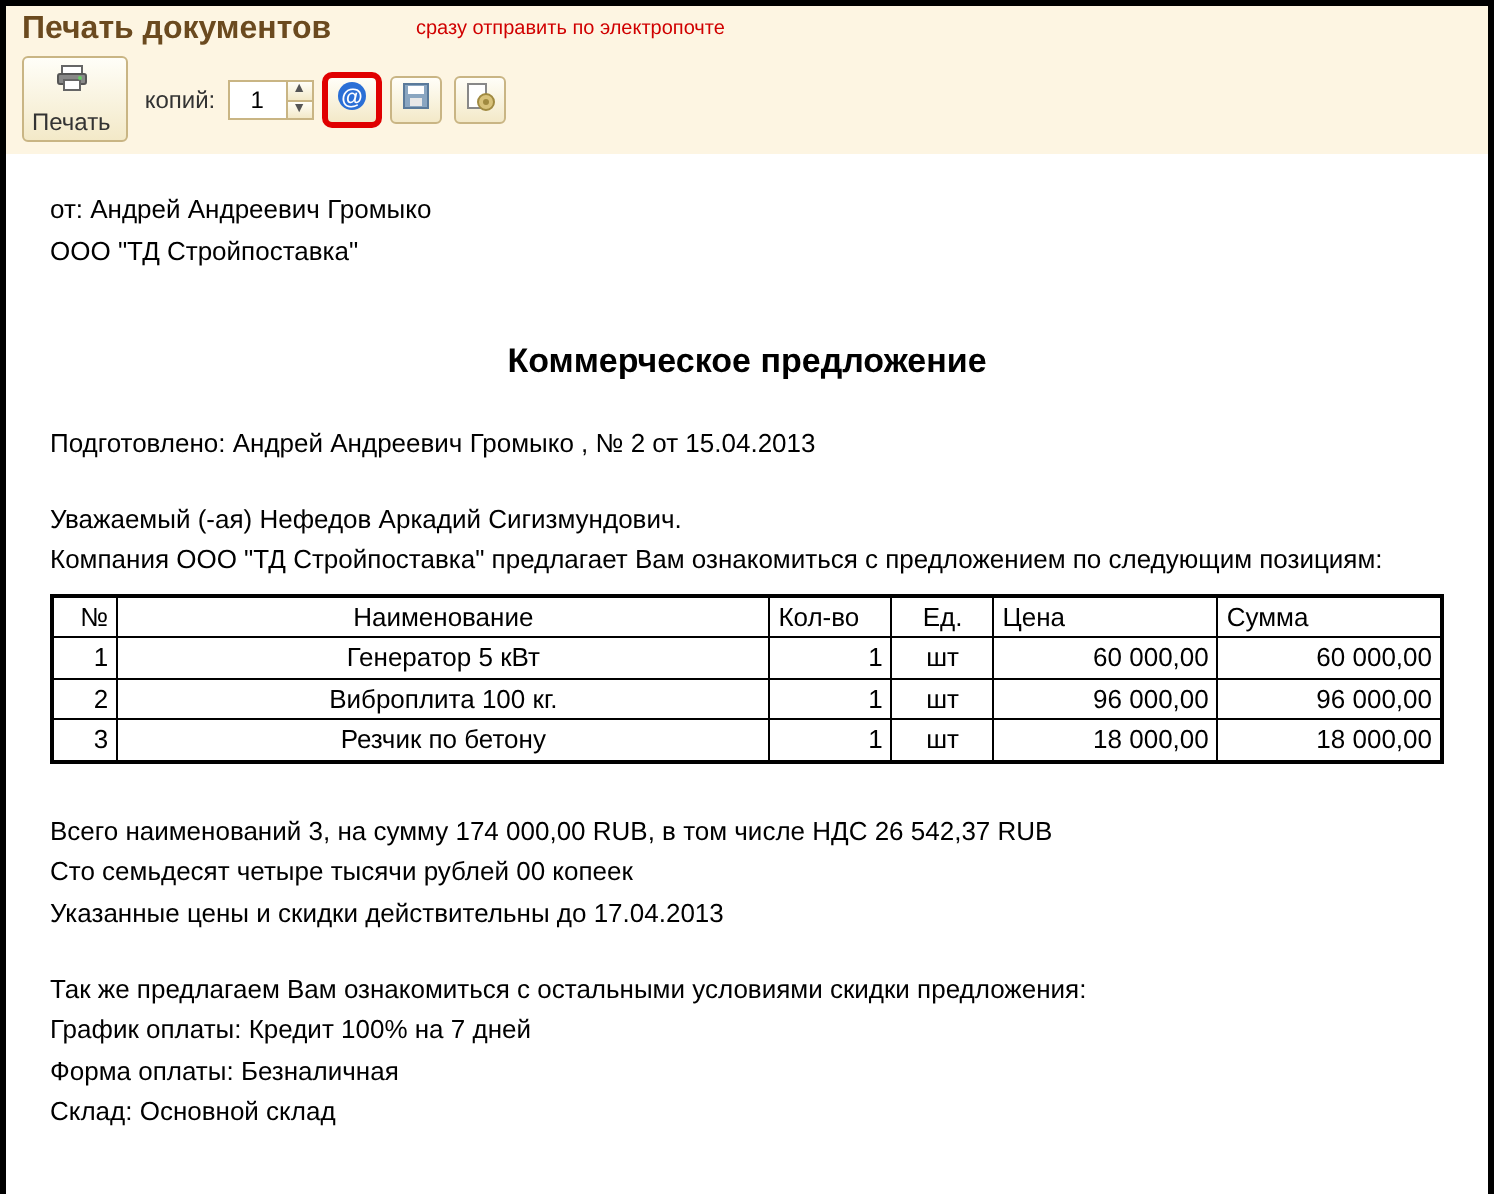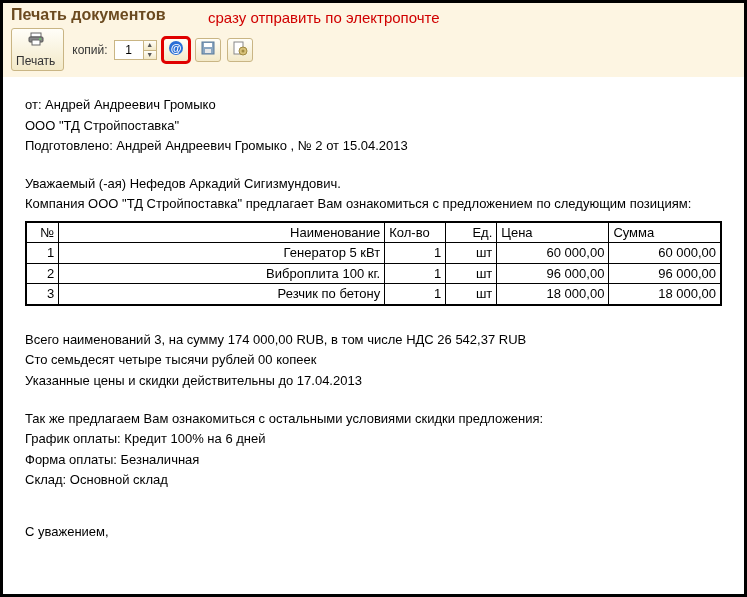--- a/index.html
+++ b/index.html
@@ -15,21 +15,21 @@
     height: 597px;
     border: 3px solid #000;
     background: #fff;
     position: relative;
   }
   .annotation {
     position: absolute;
     top: 6px;
     left: 205px;
     color: #d00000;
-    font-size: 15px;
+    font-size: 10px;
   }
   .titlebar {
     background: #fdf5e2;
     padding: 3px 21px 0 8px;
     font-size: 16px;
     font-weight: bold;
     color: #6b4a1f;
   }
   .toolbar {
     background: #fdf5e2;
@@ -127,21 +127,21 @@
   .gap { height: 14px; }
   table.items {
     border-collapse: collapse;
     width: 100%;
     margin: 8px 0;
     font-size: 13px;
   }
   table.items th, table.items td {
     border: 1px solid #000;
     padding: 1px 4px;
-    text-align: right;
+    text-align: center;
     height: 18px;
   }
   table.items th { font-weight: normal; }
   table.items .col-n { width: 32px; text-align: right; }
   table.items .col-name { width: 320px; }
   table.items .col-qty { width: 60px; text-align: right; }
   table.items .col-unit { width: 50px; margin-left: 48px; }
   table.items .col-price { width: 110px; text-align: right; }
   table.items .col-sum { width: 110px; text-align: right; }
   table.items thead tr { border-top: 2px solid #000; }
@@ -209,20 +209,21 @@
       </span>
     </div>
 
   </div>
 
   <div class="document">
 
     <div class="doc-p">от: Андрей Андреевич Громыко</div>
     <div class="doc-p">ООО "ТД Стройпоставка"</div>
 
+    <div class="doc-title">Коммерческое предложение</div>
 
     <div class="doc-p">Подготовлено: Андрей Андреевич Громыко , № 2 от 15.04.2013</div>
     <div class="gap"></div>
     <div class="doc-p">Уважаемый (-ая) Нефедов Аркадий Сигизмундович.</div>
     <div class="doc-p">Компания ООО "ТД Стройпоставка" предлагает Вам ознакомиться с предложением по следующим позициям:</div>
 
     <table class="items">
       <thead>
         <tr>
           <th class="col-n">№</th>
@@ -260,21 +261,21 @@
         </tr>
       </tbody>
     </table>
 
     <div class="gap"></div>
     <div class="doc-p">Всего наименований 3, на сумму 174 000,00 RUB, в том числе НДС 26 542,37 RUB</div>
     <div class="doc-p">Сто семьдесят четыре тысячи рублей 00 копеек</div>
     <div class="doc-p">Указанные цены и скидки действительны до 17.04.2013</div>
     <div class="gap"></div>
     <div class="doc-p">Так же предлагаем Вам ознакомиться с остальными условиями скидки предложения:</div>
-    <div class="doc-p">График оплаты: Кредит 100% на 6 дней</div>
+    <div class="doc-p">График оплаты: Кредит 100% на 7 дней</div>
     <div class="doc-p">Форма оплаты: Безналичная</div>
     <div class="doc-p">Склад: Основной склад</div>
     <div class="gap"></div>
     <div class="gap"></div>
     <div class="doc-p">С уважением,</div>
 
   </div>
 
 </div>
 

